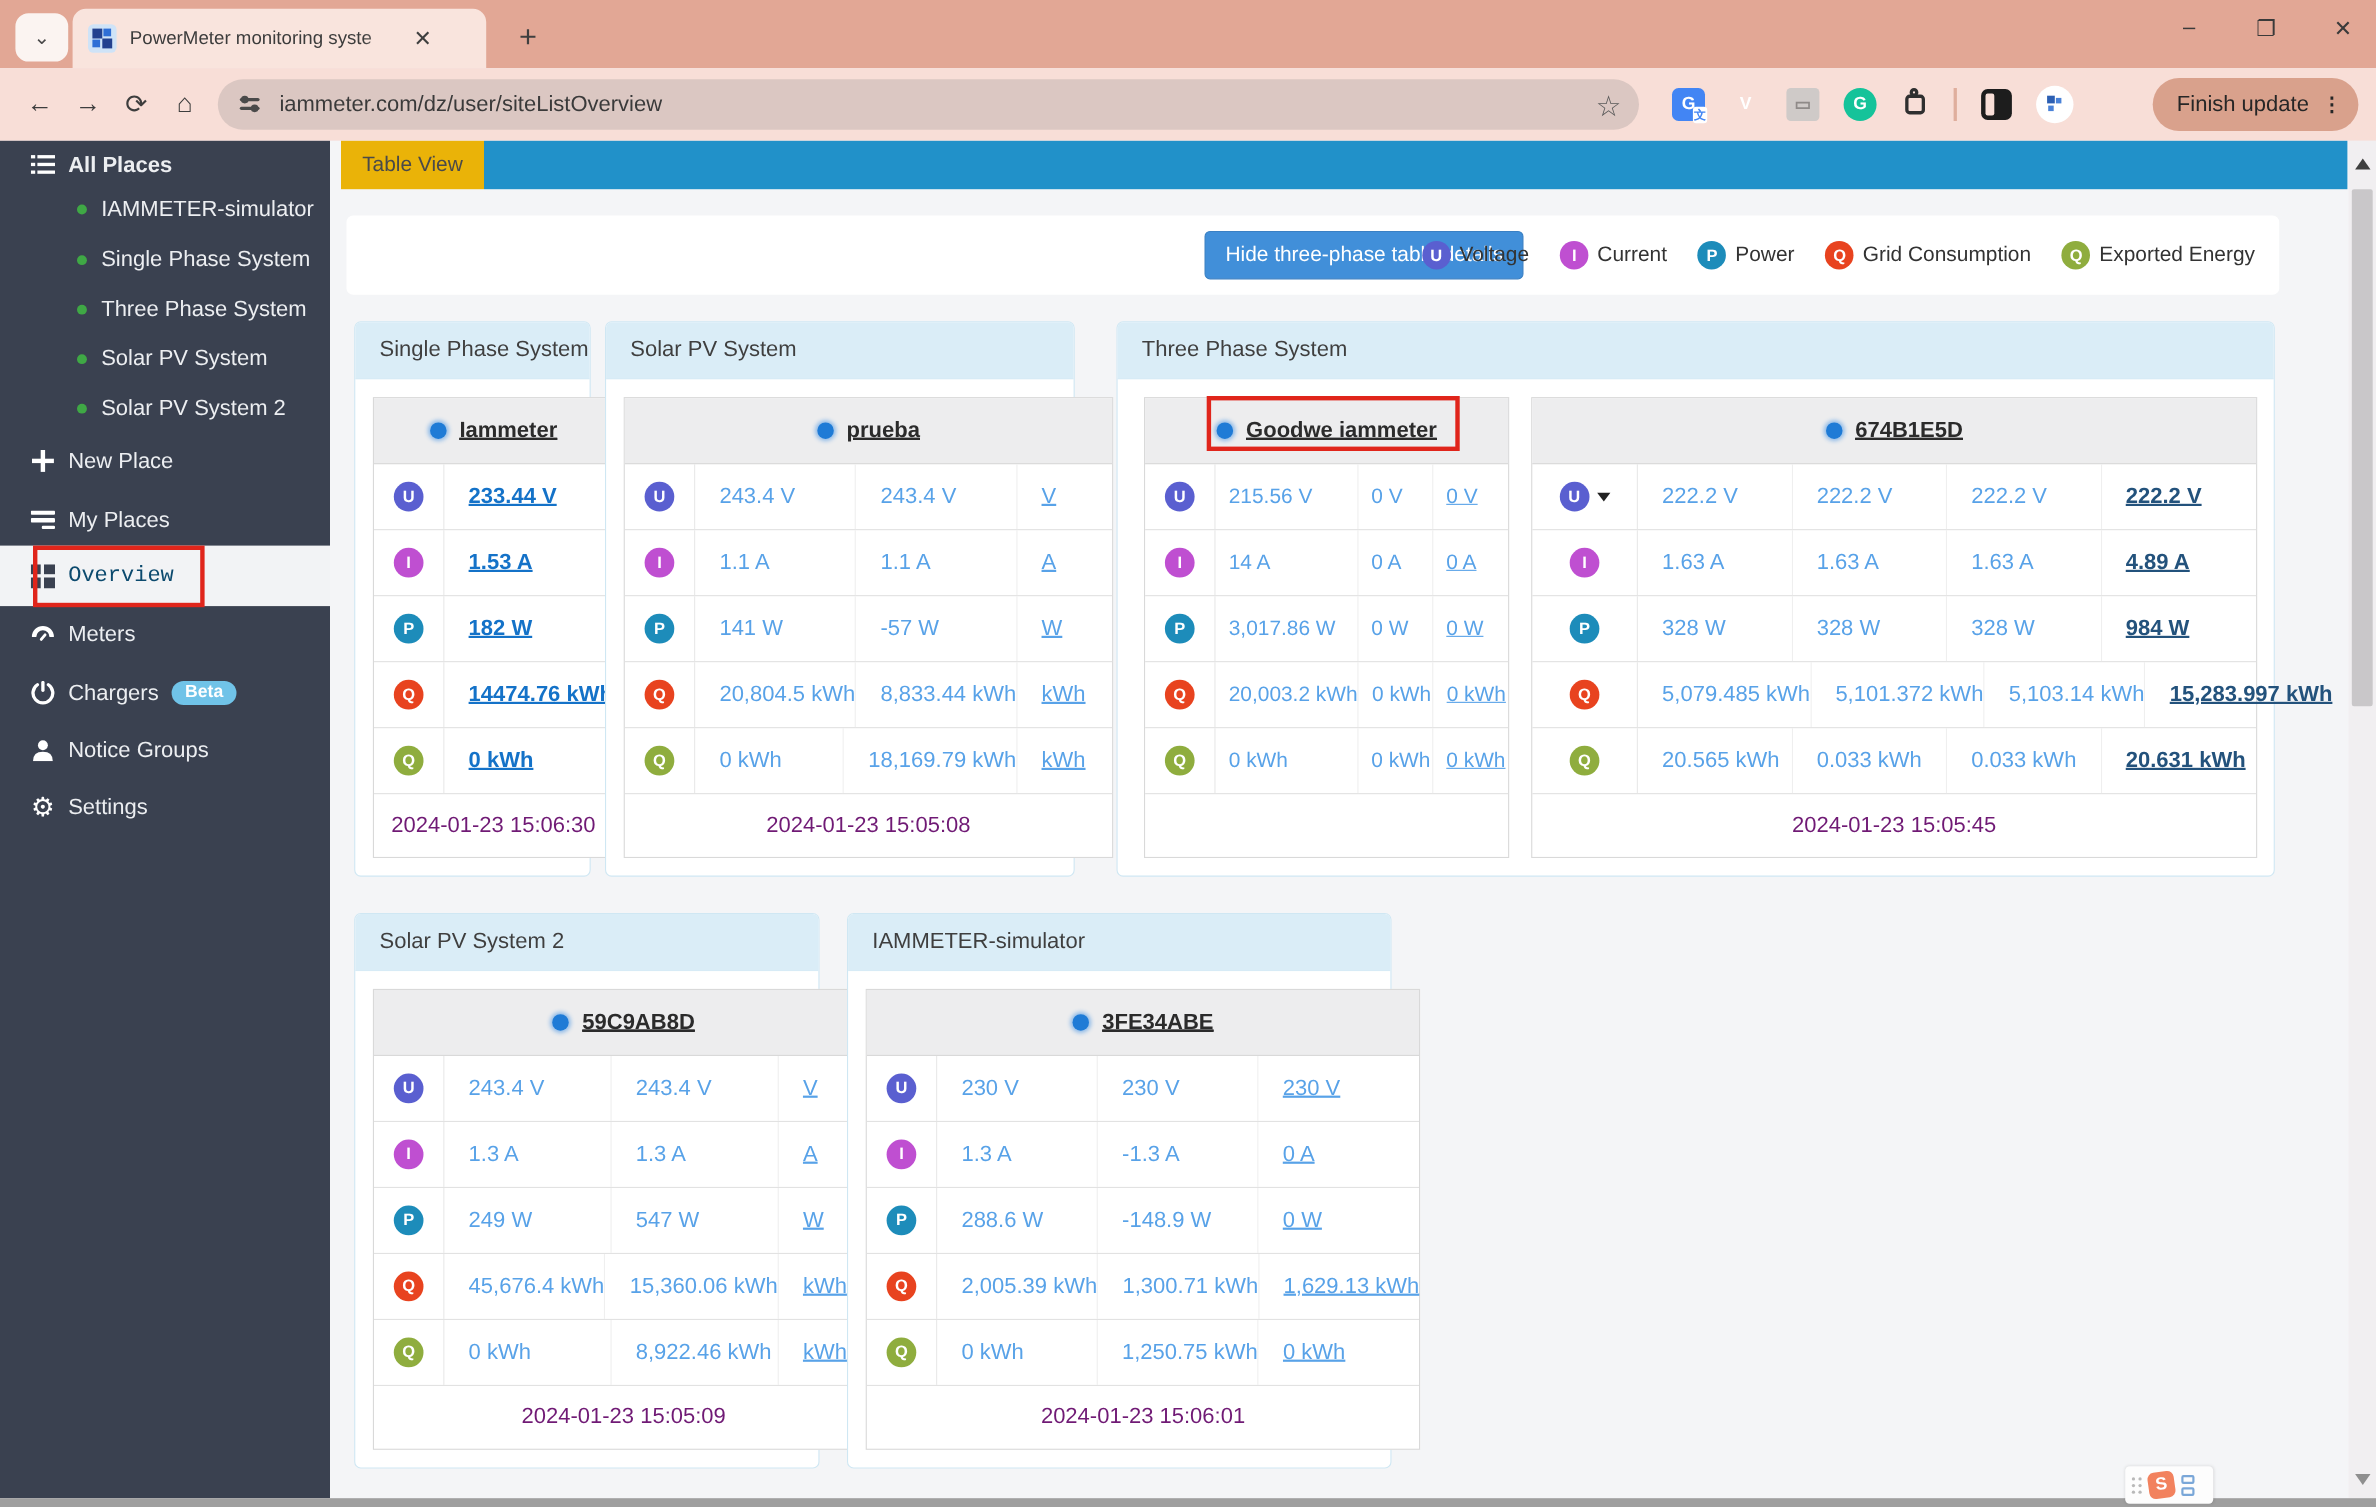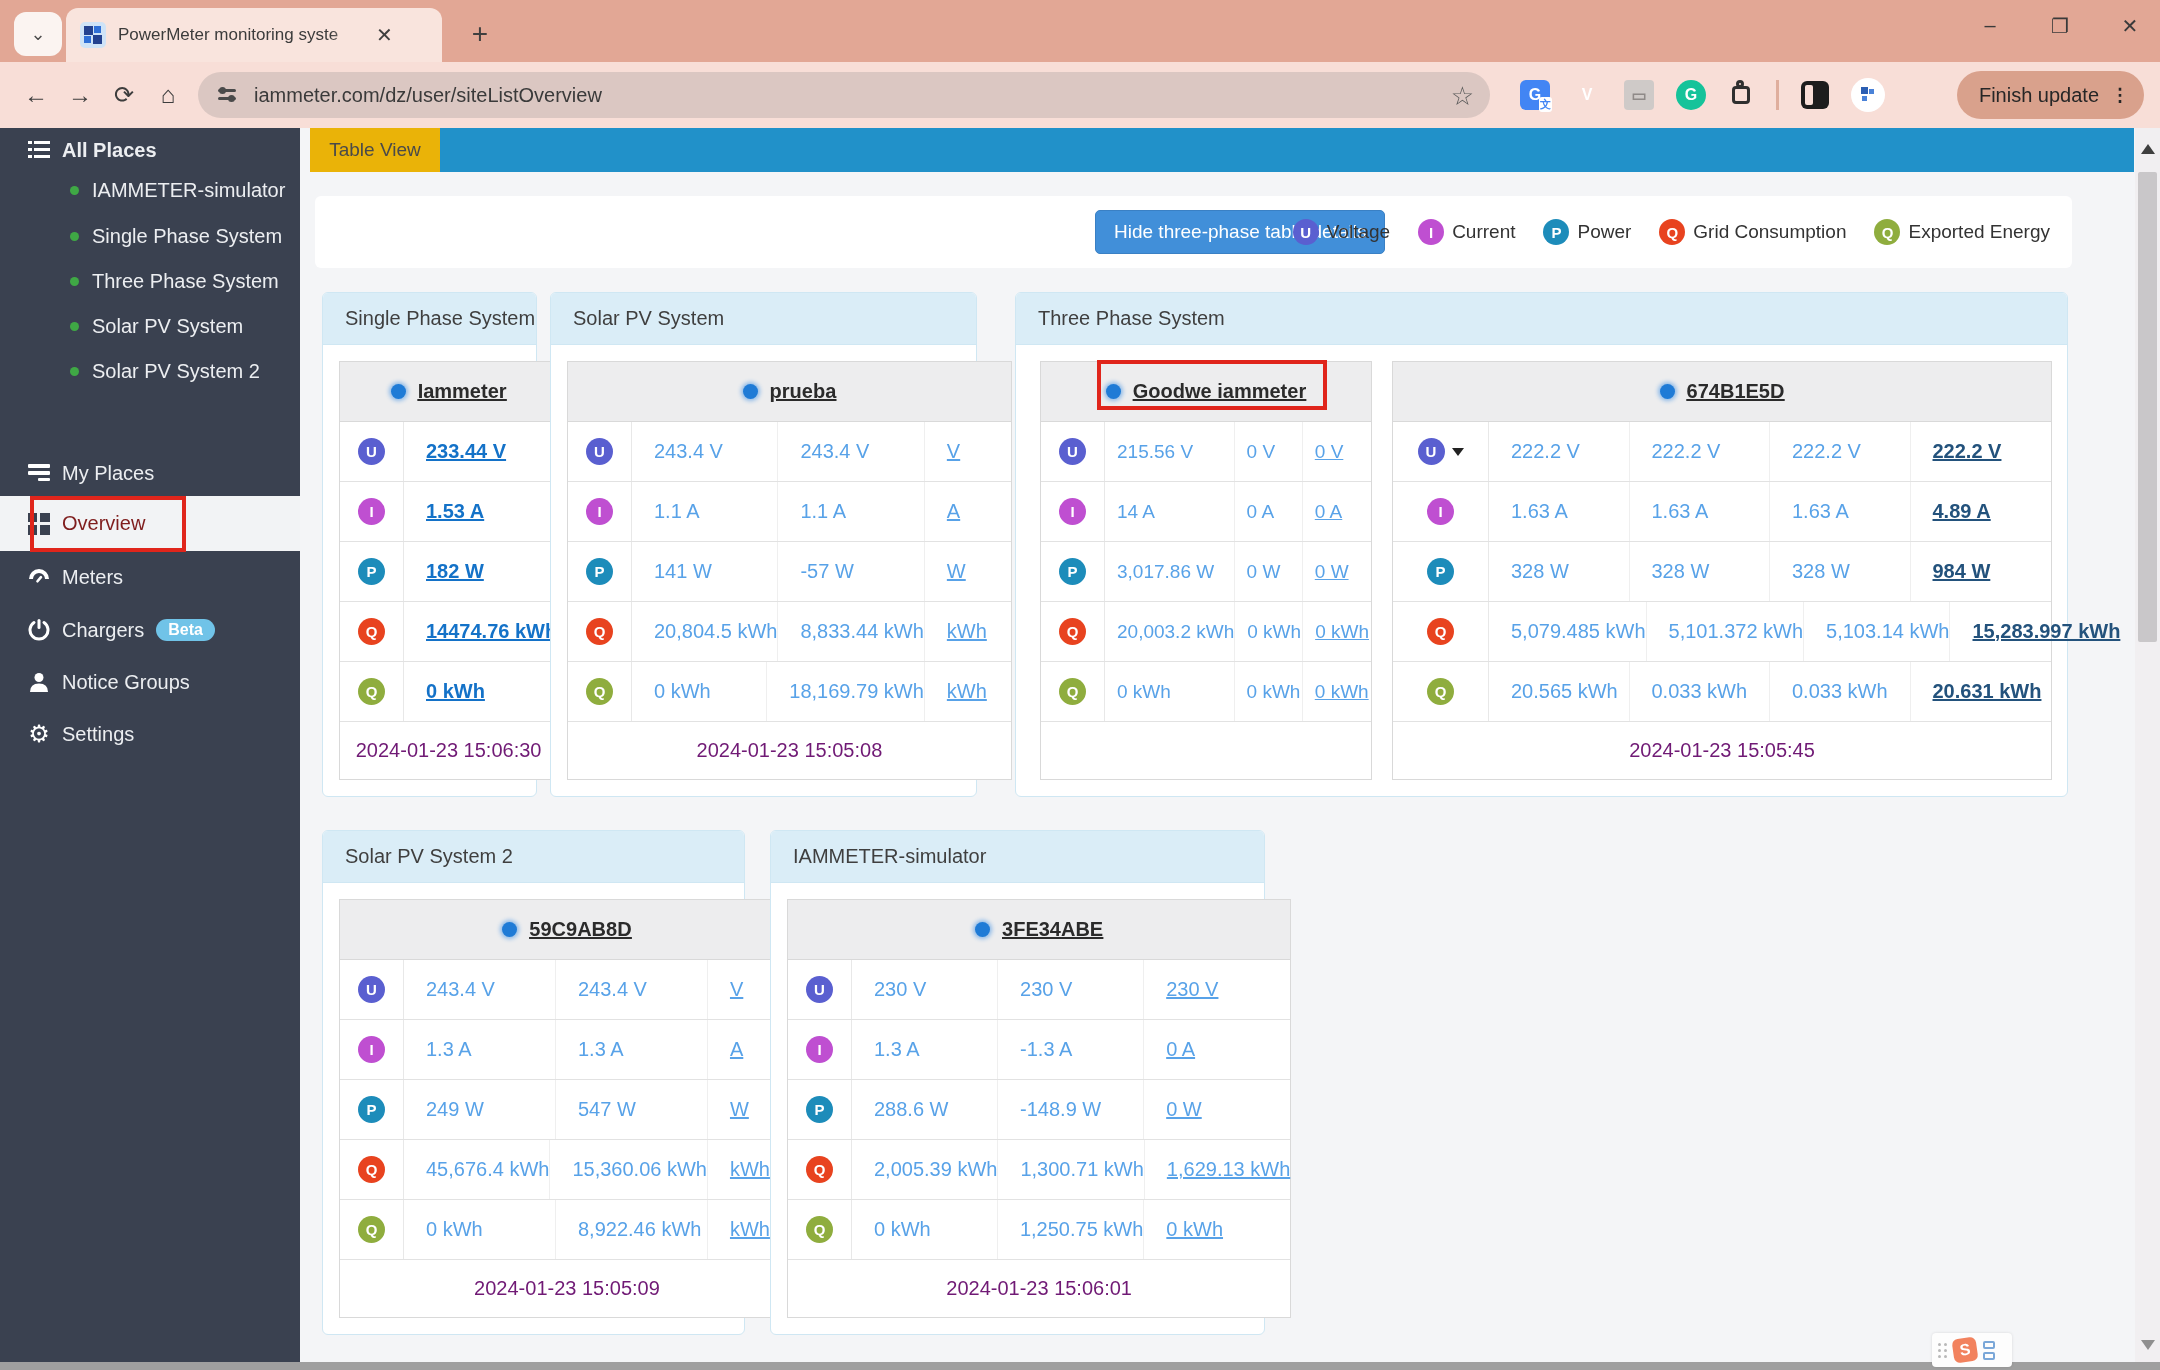--- a/index.html
+++ b/index.html
@@ -54,21 +54,21 @@
   #finish-update { position:absolute; right:16px; top:9px; height:48px; background:#d9a18c; border-radius:24px; display:flex; align-items:center; padding:0 14px 0 22px; font-size:20px; color:#262626; }
   #finish-update .dots { margin-left:12px; font-size:18px; letter-spacing:1px; color:#262626; font-weight:bold; }
 
   
   #sidebar { position:absolute; left:0; top:128px; width:300px; height:1234px; background:#3a4150; }
   .side-row { position:absolute; left:0; right:0; height:44px; display:flex; align-items:center; color:#eceef1; font-size:20px; cursor:default; }
   .side-row .ic { position:absolute; left:26px; width:26px; height:26px; display:flex; align-items:center; justify-content:center; }
   .side-row .lbl { margin-left:62px; }
   .sub-row .lbl { margin-left:92px; }
   .sub-dot { position:absolute; left:70px; width:9px; height:9px; border-radius:50%; background:#3fa845; }
-  .side-active { background:#f2f3f5; color:#7f1d1d; }
+  .side-active { background:#f2f3f5; color:#0c4a6e;font-family:Liberation Mono, monospace; }
   .beta-badge { margin-left:12px; background:#70c3e8; color:#fff; font-size:16px; font-weight:bold; border-radius:12px; padding:2px 12px; }
   .svgic { display:block; }
 
   #content { position:absolute; left:300px; top:128px; width:1835px; height:1234px; background:#f4f5f7; }
   #view-tab { position:absolute; left:10px; top:0; width:130px; height:44px; background:#eab308; color:#4a4a4a; font-size:19px; display:flex; align-items:center; justify-content:center; }
   #blue-bar { position:absolute; left:140px; top:0; width:1694px; height:44px; background:#2191c9; }
 
   #legend-panel { position:absolute; left:15px; top:68px; width:1757px; height:72px; background:#fff; border-radius:6px; }
   #hide-btn { position:absolute; left:780px; top:14px; height:44px; background:#418fd9; border:1px solid #3a80c4; color:#fff; font-size:19px; border-radius:5px; padding:0 18px; font-family:"Liberation Sans", sans-serif; }
   #legend { position:absolute; right:22px; top:0; height:72px; display:flex; align-items:center; gap:28px; }
@@ -206,20 +206,31 @@
     <span class="lbl">Three Phase System</span>
   </div>
   <div class="side-row sub-row" style="top:176px">
     <span class="sub-dot"></span>
     <span class="lbl">Solar PV System</span>
   </div>
   <div class="side-row sub-row" style="top:221px">
     <span class="sub-dot"></span>
     <span class="lbl">Solar PV System 2</span>
   </div>
+  <div class="side-row" style="top:269px">
+    <span class="ic">
+      <svg class="svgic" width="20" height="20" viewBox="0 0 20 20">
+          <g fill="#fff">
+            <rect x="8" y="0" width="4" height="20"></rect>
+            <rect x="0" y="8" width="20" height="4"></rect>
+          </g>
+        </svg>
+    </span>
+    <span class="lbl">New Place</span>
+  </div>
   <div class="side-row" style="top:323px">
     <span class="ic">
       <svg class="svgic" width="22" height="18" viewBox="0 0 22 18">
           <g fill="#fff">
             <rect x="0" y="0" width="22" height="4" rx="1"></rect>
             <rect x="0" y="7" width="22" height="4" rx="1"></rect>
             <rect x="10" y="14" width="12" height="3" rx="1"></rect>
           </g>
         </svg>
     </span>

